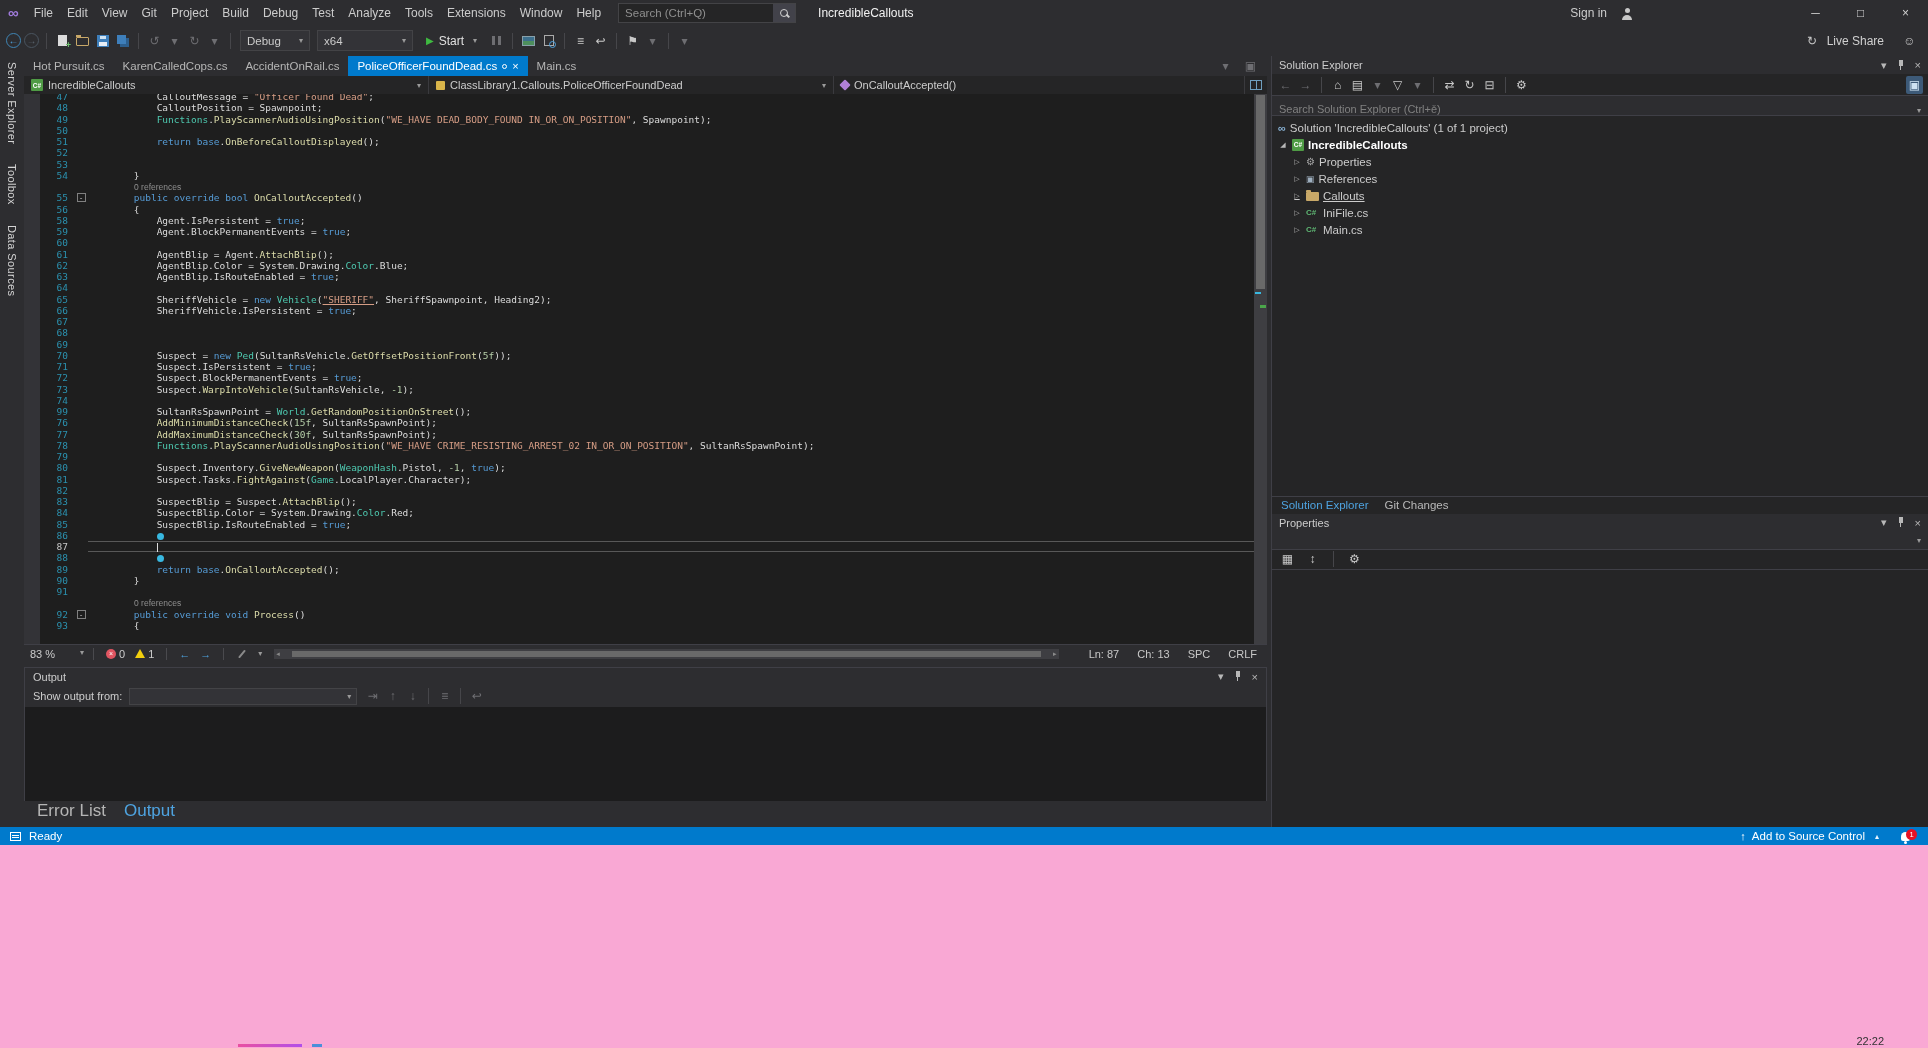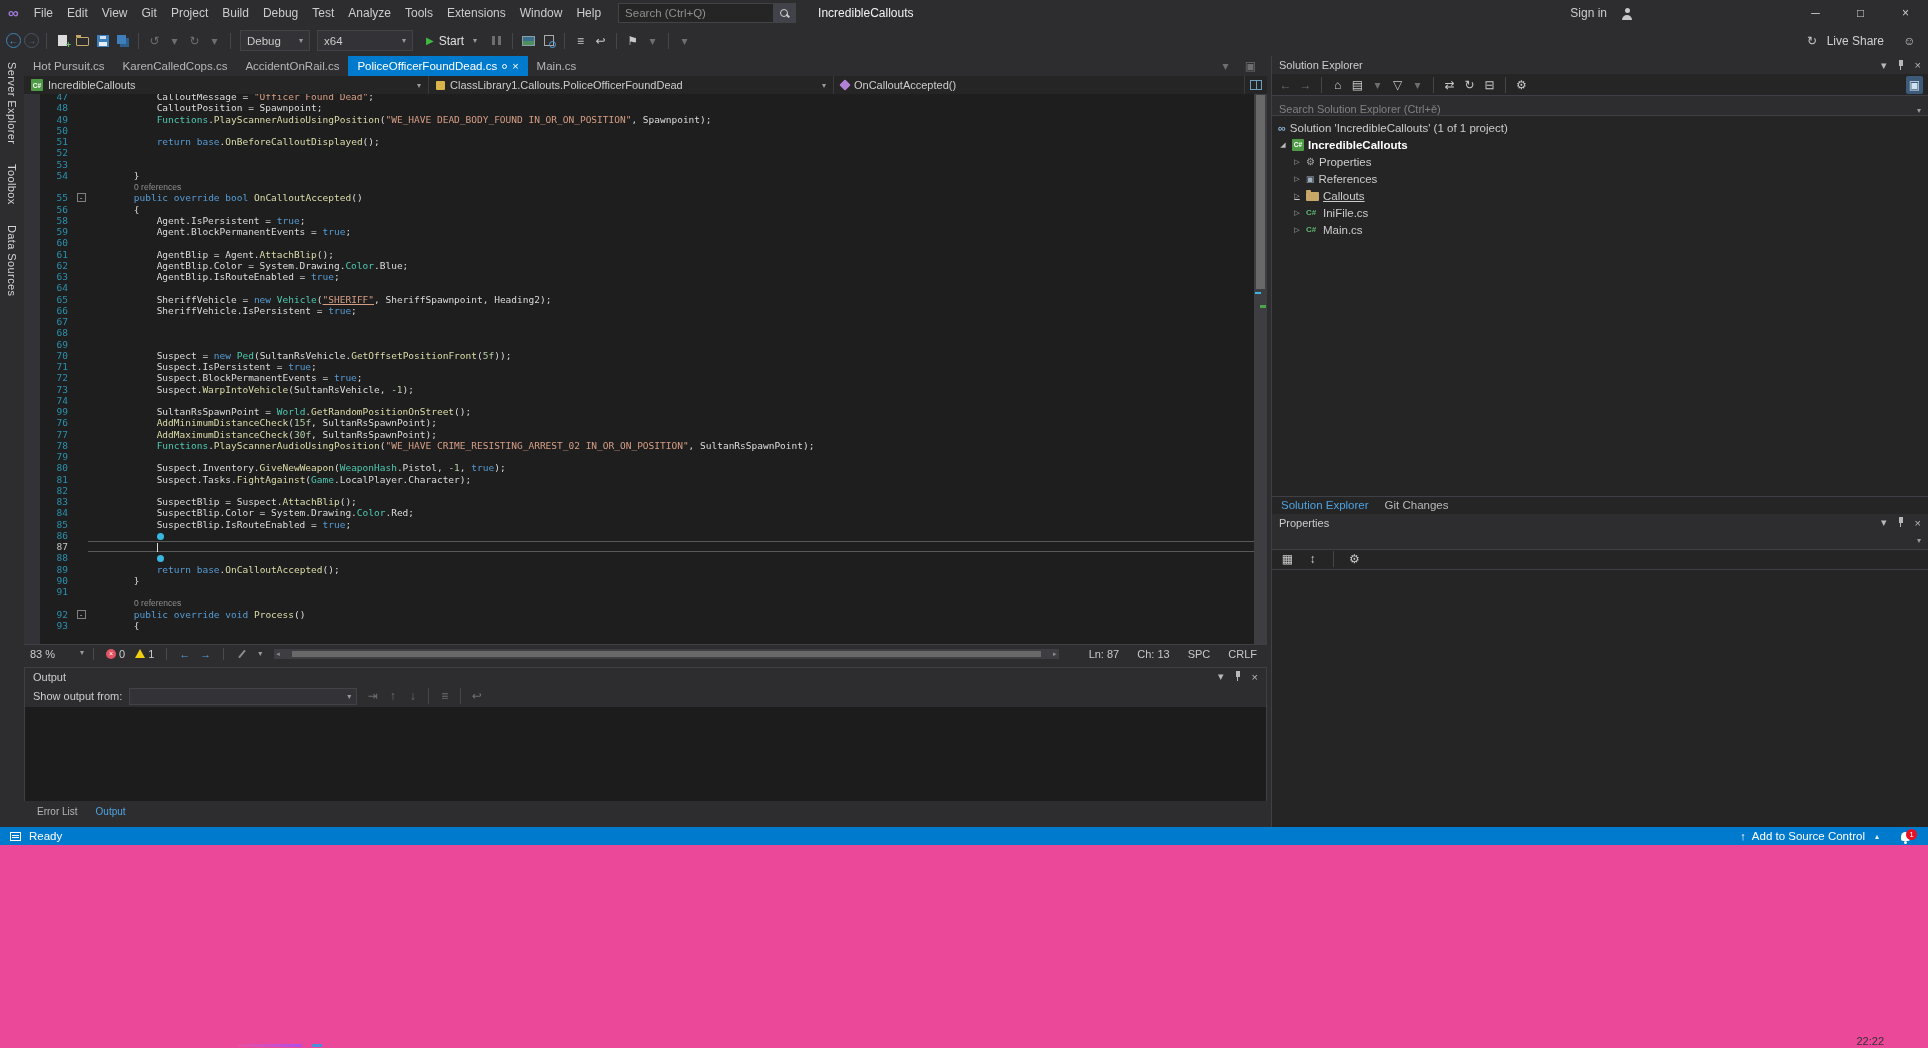--- a/index.html
+++ b/index.html
@@ -102,21 +102,21 @@
 
 .hsplit{height:5px;background:#2d2d30;flex:none}
 
 
 .output{height:134px;display:flex;flex-direction:column;flex:none;border:1px solid #3f3f46;border-bottom:none}
 .out-head{height:17px;display:flex;align-items:center;padding:0 8px;font-size:11px;background:#2d2d30}
 .ph-icons{margin-left:auto;display:flex;align-items:center;gap:9px;color:#b8b8b8}
 .out-controls{height:22px;display:flex;align-items:center;gap:7px;padding:0 8px;background:#2d2d30;font-size:11px}
 .out-combo{width:228px;height:17px;background:#333337;border:1px solid #434346;display:flex;align-items:center;justify-content:flex-end;padding:0 5px}
 .out-content{flex:1;background:#1c1c1d}
-.btabs{height:20px;display:flex;align-items:center;padding-left:6px;gap:4px;font-size:10px;flex:none}
+.btabs{height:20px;display:flex;align-items:center;padding-left:6px;gap:4px;font-size:17px;flex:none}
 .btab{padding:2px 7px;color:#b5b5b5}
 .btab.active{color:#4ea3e0}
 .centerpad{height:5px;flex:none}
 
 
 .vsplit{width:4px;background:#2d2d30;flex:none}
 .sidebar{flex:1;background:#252526;display:flex;flex-direction:column;font-size:11.5px;border-left:1px solid #3f3f46}
 .panel-head{height:18px;display:flex;align-items:center;padding:0 7px;background:#2d2d30;font-size:11px}
 .se-toolbar{height:22px;display:flex;align-items:center;gap:4px;padding:0 5px;border-bottom:1px solid #3f3f46}
 .se-tb-right{margin-left:auto}
@@ -146,21 +146,21 @@
 .sb-spacer{flex:1}
 .scs{display:flex;align-items:center;gap:6px}
 .scs .up{font-size:11px}
 .cdd.light{color:#e8f4ff}
 .bell-wrap{position:relative;margin-left:14px;margin-right:8px;display:inline-flex}
 .ic-bell{width:9px;height:9px;background:#fff;border-radius:50% 50% 2px 2px;position:relative;display:inline-block}
 .ic-bell::after{content:"";position:absolute;left:3px;bottom:-3px;width:3px;height:3px;background:#fff;border-radius:50%}
 .badge{position:absolute;right:-7px;top:-3px;background:#e81123;color:#fff;border-radius:50%;width:11px;height:11px;font-size:7.5px;display:flex;align-items:center;justify-content:center}
 
 
-.below{height:203px;background:#ec4899;position:relative}
+.below{height:203px;background:#f9a8d4;position:relative}
 .taskbar-accent{position:absolute;left:238px;bottom:1px;width:64px;height:3px;background:linear-gradient(90deg,#e94fa1,#b14fe9)}
 .taskbar-dot{position:absolute;left:312px;bottom:1px;width:10px;height:3px;background:#4a8fd9}
 .clock{position:absolute;right:44px;bottom:1px;font-size:11px;color:#333}
 
 
 .ic-mag{width:8px;height:8px;border:1.5px solid #d0d0d0;border-radius:50%;position:relative;display:inline-block}
 .ic-mag::after{content:"";position:absolute;width:4px;height:1.5px;background:#d0d0d0;transform:rotate(45deg);right:-3px;bottom:-1px}
 .ic-person{width:12px;height:12px;position:relative;display:inline-block}
 .ic-person::before{content:"";position:absolute;top:0;left:3.5px;width:5px;height:5px;border-radius:50%;background:#c8c8c8}
 .ic-person::after{content:"";position:absolute;bottom:0;left:1px;width:10px;height:5px;border-radius:5px 5px 0 0;background:#c8c8c8}

